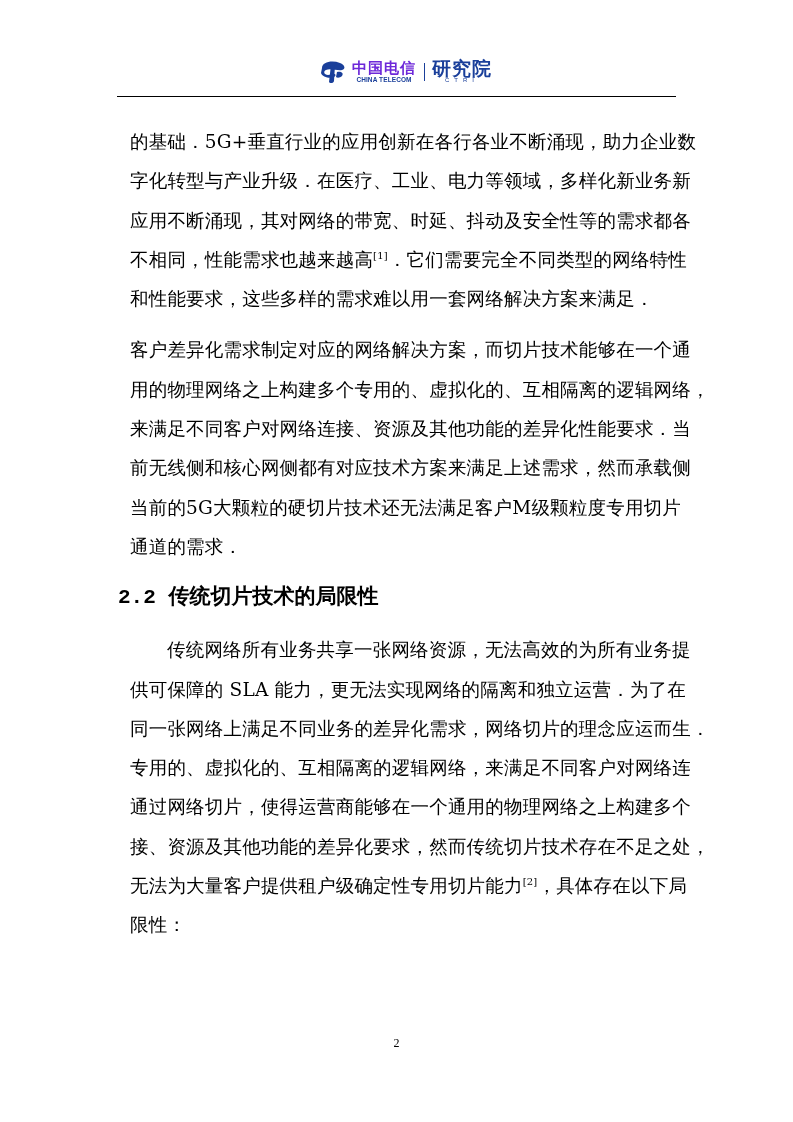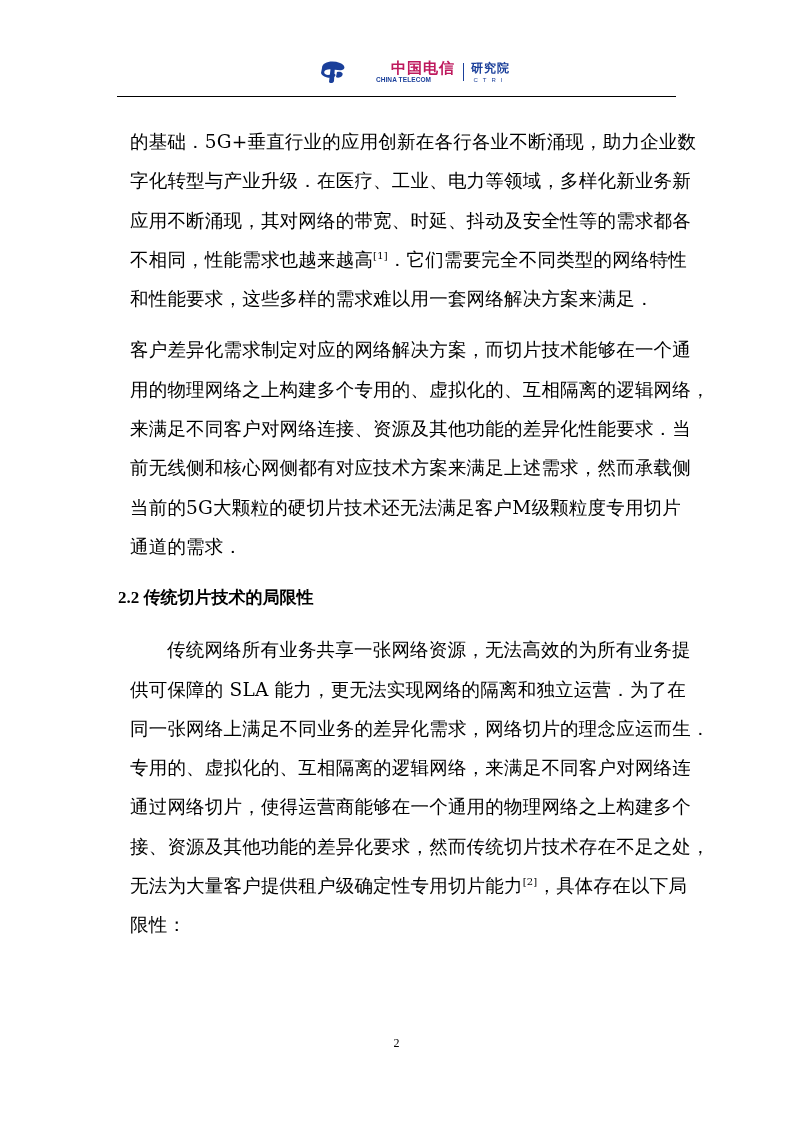--- a/index.html
+++ b/index.html
@@ -2,40 +2,40 @@
 <html><head>
 <meta charset="utf-8">
 <style>
   html, body { margin: 0; padding: 0; background: #ffffff; }
   body { width: 793px; height: 1122px; position: relative; overflow: hidden;
          font-family: "DejaVu Serif", "Liberation Serif", serif; color: #000; }
   .header { position: absolute; left: 0; top: 52px; width: 793px; height: 40px; }
   .logo { position: absolute; left: 318px; top: 4px; height: 32px; display: flex; align-items: center; }
   .logo-mark { width: 30px; height: 26px; margin-right: 4px; }
   .brand-block { display: flex; flex-direction: column; align-items: center; margin-right: 6px; }
-  .brand-cn { font-family: "DejaVu Sans", sans-serif; font-weight: bold; color: #be185d;
-              font-size: 15px; line-height: 16px; letter-spacing: 1px; margin-left: 39px; }
+  .brand-cn { font-family: "DejaVu Sans", sans-serif; font-weight: bold; color: #6d28d9;
+              font-size: 15px; line-height: 16px; letter-spacing: 1px; }
   .brand-en { font-family: "Liberation Sans", sans-serif; font-weight: bold; color: #1a3f9a;
               font-size: 6.5px; line-height: 8px; letter-spacing: 0.1px; }
   .sep { width: 1px; height: 18px; background: #1a3f9a; margin: 0 7px 0 2px; }
   .ctri-block { display: flex; flex-direction: column; align-items: center; }
   .ctri-cn { font-family: "DejaVu Sans", sans-serif; font-weight: bold; color: #1a3f9a;
-             font-size: 12px; line-height: 16px; letter-spacing: 1px; }
+             font-size: 19px; line-height: 16px; letter-spacing: 1px; }
   .ctri-en { font-family: "Liberation Sans", sans-serif; color: #1a3f9a;
              font-size: 6px; line-height: 8px; letter-spacing: 5px; }
   .header-rule { position: absolute; left: 117px; top: 96px; width: 559px; height: 1px; background: #000; }
 
   .content { position: absolute; left: 118px; top: 110px; width: 558px; }
   .para { margin: 12px; font-size: 18.5px; line-height: 39.3px; text-align: justify;
           text-align-last: left; letter-spacing: 0.2px; }
   .line { display: block; white-space: nowrap; text-align-last: justify; text-align: justify; }
   .line.last { text-align-last: left; }
   sup { font-size: 10px; vertical-align: 7px; line-height: 0; }
-  .heading { margin: 0; font-family: Liberation Serif, serif; font-weight: bold;
-             font-size: 17px; line-height: 40px; }
+  .heading { margin: 0; font-family: Liberation Mono, monospace; font-weight: bold;
+             font-size: 21px; line-height: 40px; }
   .footer-page { position: absolute; left: 0; width: 793px; top: 1036px; text-align: center;
                  font-family: "Liberation Serif", serif; font-size: 12px; }
 </style>
 </head>
 <body>
 
 <div class="header">
   <div class="logo">
     <svg class="logo-mark" viewBox="0 0 30 26">
       <path d="M4 9 C4 3, 14 1, 22 4 C27 6, 28 10, 24 11 C20 12, 12 9, 8 11 C5 12, 6 16, 10 16 L16 15 C18 15, 18 17, 16 18 C12 20, 4 18, 3 14 Z" fill="#1a3f9a"></path>

